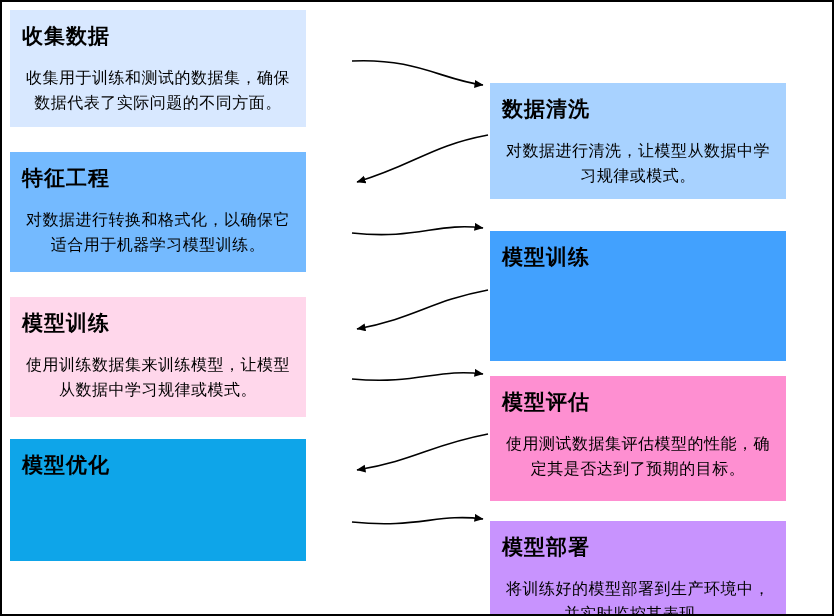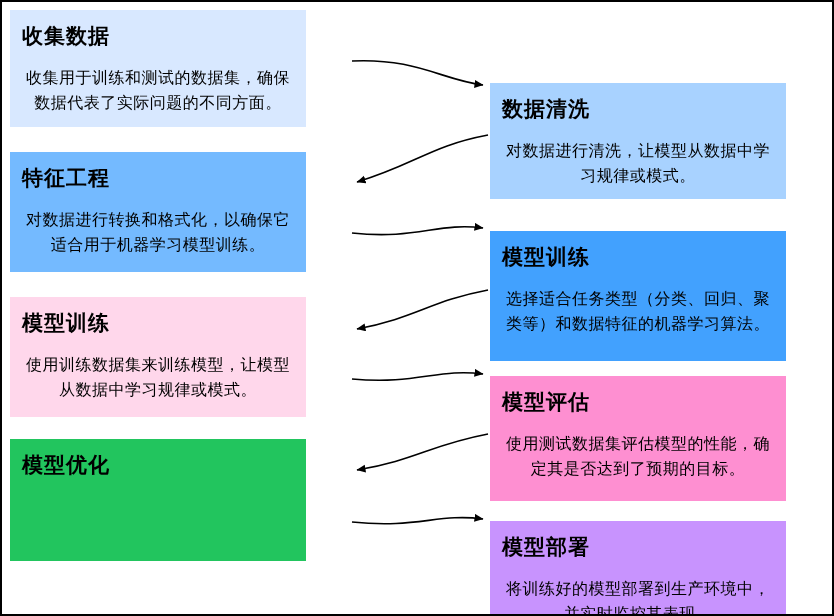--- a/index.html
+++ b/index.html
@@ -75,32 +75,31 @@
   <div class="node left" style="top: 295px; min-height: 120px; background-color: rgb(255, 215, 235);">
     <div class="node-title">模型训练</div>
     <div class="node-body">使用训练数据集来训练模型，让模型从数据中学习规律或模式。</div>
   </div>
 
   <div class="node left" style="top: 150px; min-height: 120px; background-color: rgb(116, 186, 255);">
     <div class="node-title">特征工程</div>
     <div class="node-body">对数据进行转换和格式化，以确保它适合用于机器学习模型训练。</div>
   </div>
 
-  <div class="node left" style="top: 437px; min-height: 122px; background-color: #22c55e;">
+  <div class="node left" style="top: 437px; min-height: 122px; background-color: #0ea5e9;">
     <div class="node-title">模型优化</div>
   </div>
 
   <div class="node right" style="top: 52px; min-height: 116px; background-color: rgb(168, 210, 255);">
     <div class="node-title">数据清洗</div>
     <div class="node-body">对数据进行清洗，让模型从数据中学习规律或模式。</div>
   </div>
 
   <div class="node right" style="top: 200px; min-height: 130px; background-color: rgb(66, 161, 254);">
     <div class="node-title">模型训练</div>
-    <div class="node-body">选择适合任务类型（分类、回归、聚类等）和数据特征的机器学习算法。</div>
   </div>
 
   <div class="node right" style="top: 345px; min-height: 125px; background-color: rgb(254, 143, 209);">
     <div class="node-title">模型评估</div>
     <div class="node-body">使用测试数据集评估模型的性能，确定其是否达到了预期的目标。</div>
   </div>
 
   <div class="node right" style="top: 490px; min-height: 120px; background-color: rgb(200, 147, 254);">
     <div class="node-title">模型部署</div>
     <div class="node-body">将训练好的模型部署到生产环境中，并实时监控其表现。</div>

